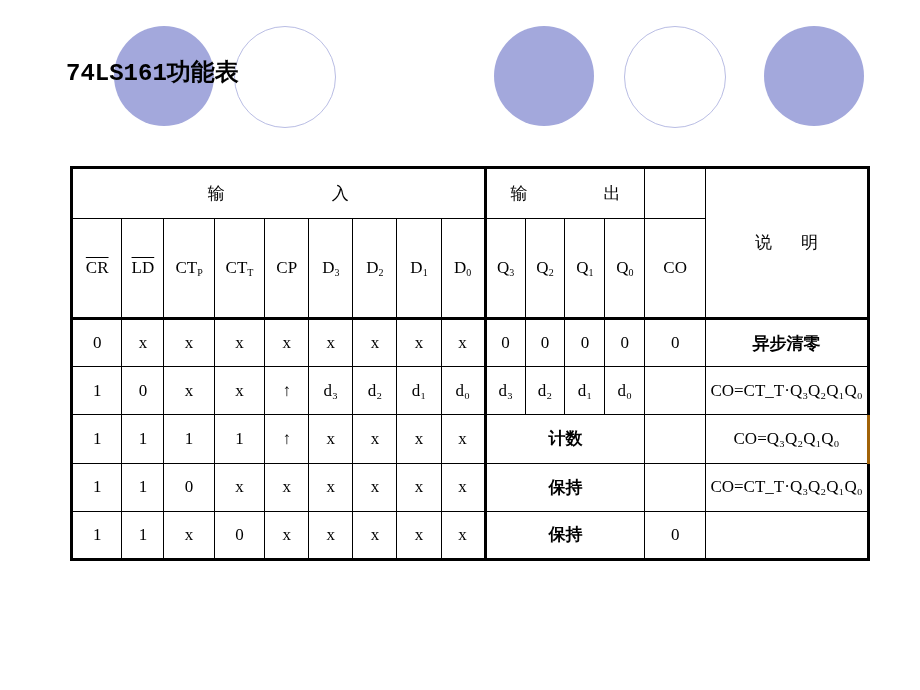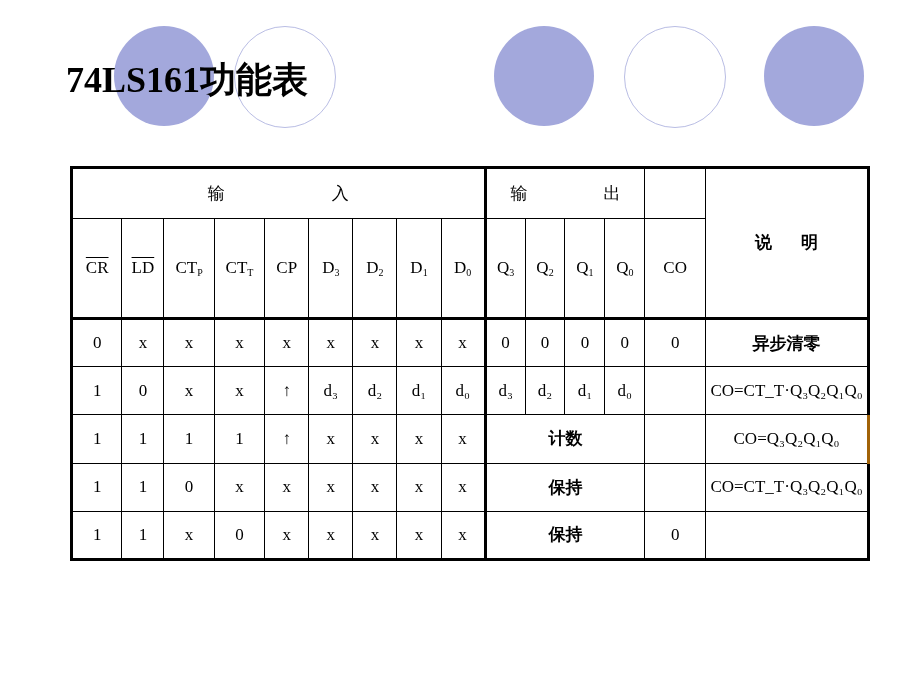--- a/index.html
+++ b/index.html
@@ -30,22 +30,22 @@
     background: #a3a8dc;
   }
   .circle.hollow {
     background: #ffffff;
     border: 1px solid #b9bde4;
   }
   .title {
     position: absolute;
     left: 66px;
     top: 56px;
-    font-family: Liberation Serif, serif;
-    font-size: 36px;
+    font-family: Liberation Mono, monospace;
+    font-size: 24px;
     font-weight: bold;
     color: #000000;
     letter-spacing: 0px;
     white-space: nowrap;
     z-index: 5;
   }
   .table-wrap {
     position: absolute;
     left: 70px;
     top: 166px;
@@ -156,21 +156,21 @@
         <col style="width:38px">
     <col style="width:58px">
     <col style="width:155px">
   </colgroup>
 
   <tbody>
         <tr>
     <td colspan="9" class="hdr-group thick-right">输　　　入</td>
     <td colspan="4" class="hdr-group">输　　出</td>
     <td class="hdr-group" style="border-right:1px solid #000;letter-spacing:0;padding-left:0 !important;"></td>
-    <td rowspan="2" class="thick-right hdr-note" style="border-right:3px solid #000;font-weight:bold;">说　明</td>
+    <td rowspan="2" class="thick-right hdr-note" style="border-right:3px solid #000;">说　明</td>
   </tr>
 
   <tr class="sub-hdr">
     <td><span class="sig ovl">CR</span></td>
     <td><span class="sig ovl">LD</span></td>
     <td><span class="sig"><span>CT</span><sub>P</sub></span></td>
     <td><span class="sig"><span>CT</span><sub>T</sub></span></td>
     <td><span class="sig">CP</span></td>
     <td><span class="sig"><span>D</span><sub>3</sub></span></td>
     <td><span class="sig"><span>D</span><sub>2</sub></span></td>

